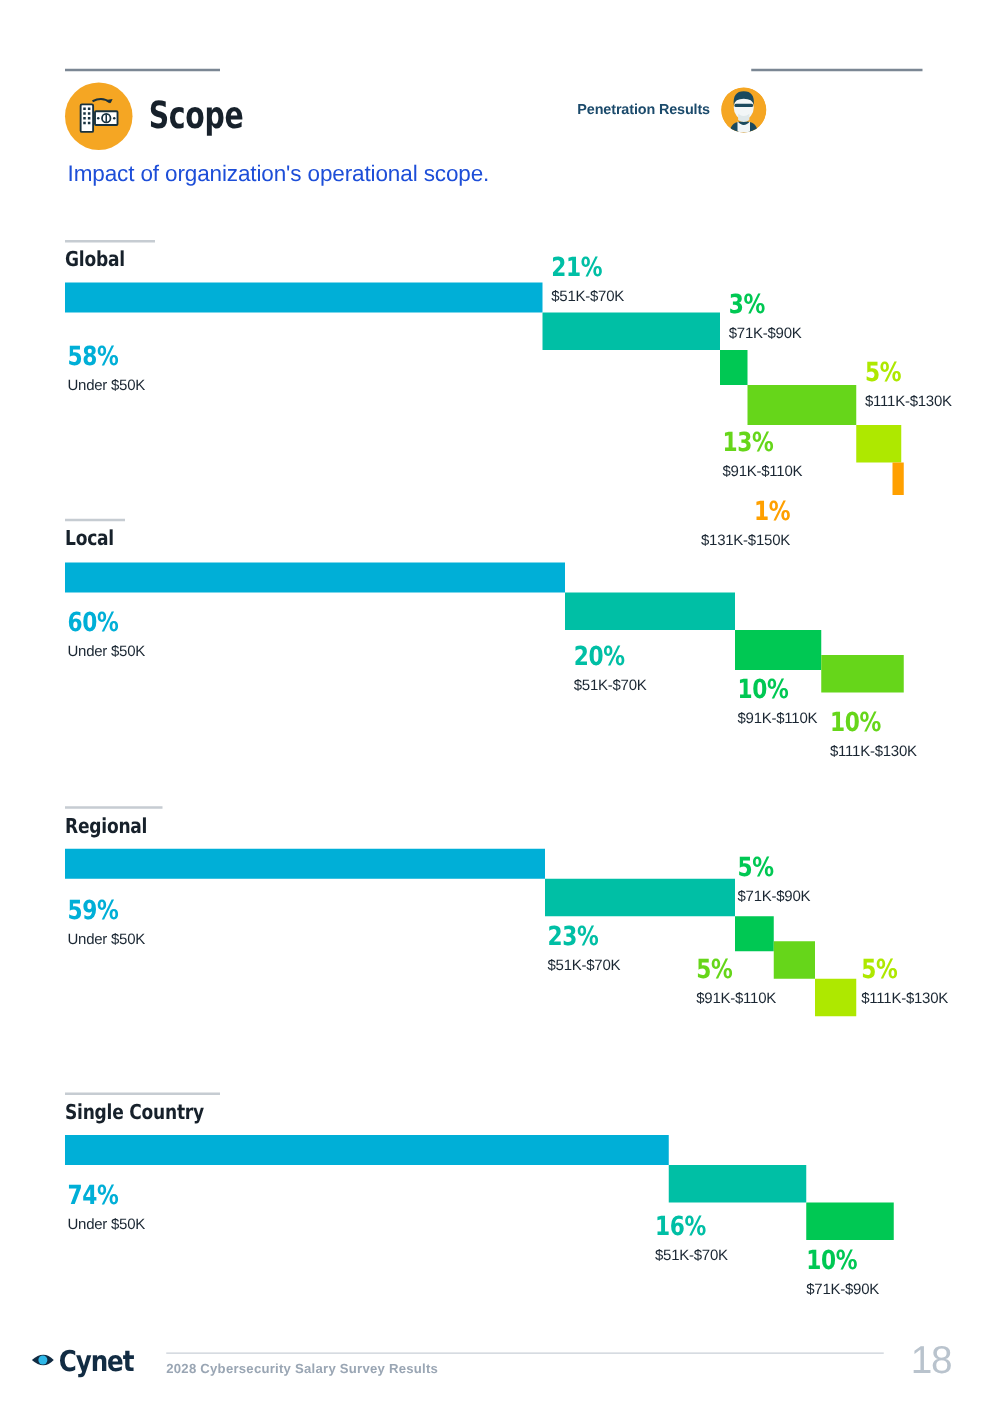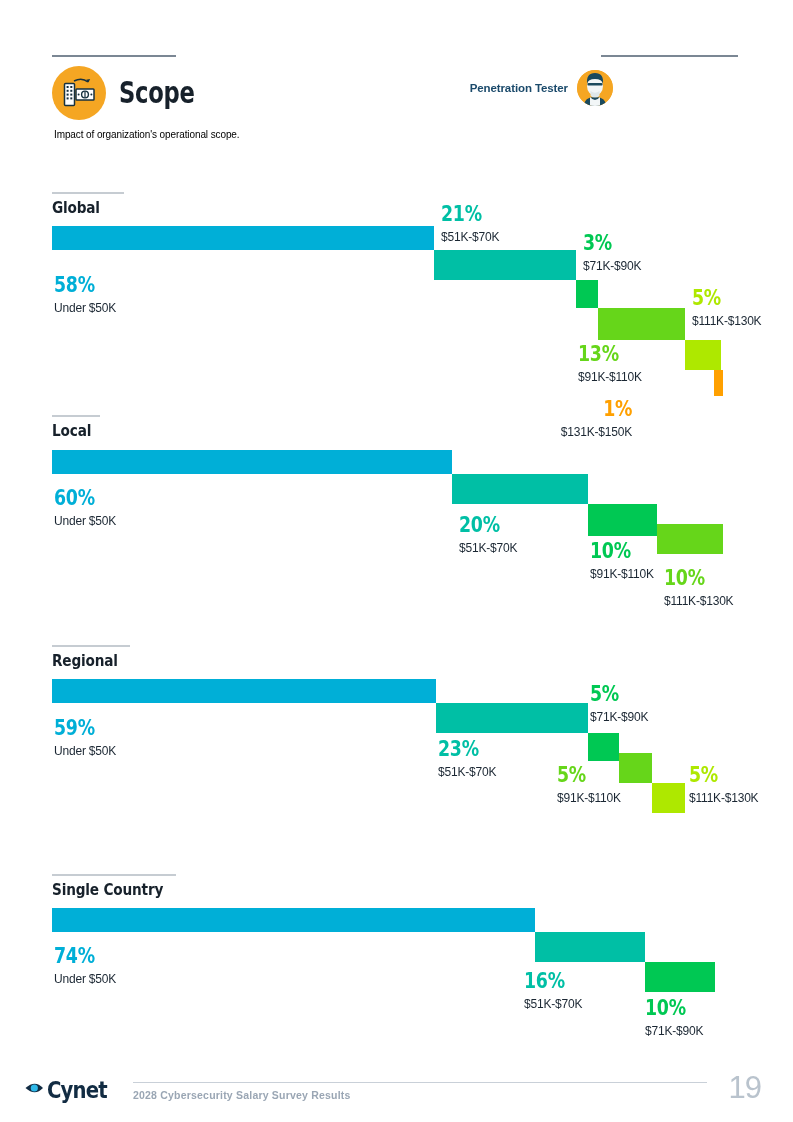--- a/index.html
+++ b/index.html
@@ -21,21 +21,21 @@
   #rule-right{left:601px;top:55px;width:137px;}
 
   .title-row{position:absolute;left:52px;top:66px;display:flex;align-items:center;gap:13px;}
   .scope-icon{width:54px;height:54px;border-radius:50%;background:#F5A623;
     display:flex;align-items:center;justify-content:center;flex:none;}
   .page-title{
     font-family:"DejaVu Sans Condensed","Liberation Sans",sans-serif;
     font-weight:bold;font-size:30px;letter-spacing:-0.3px;color:#17212b;
     line-height:1;transform:scaleX(0.84);transform-origin:left center;
   }
-  .subtitle{position:absolute;left:54px;top:129px;font-size:10px;color:#000000;letter-spacing:-0.1px;}
+  .subtitle{position:absolute;left:54px;top:129px;font-size:18px;color:#1d4ed8;letter-spacing:-0.1px;}
 
   .role{position:absolute;right:52px;top:70px;display:flex;align-items:center;gap:9px;}
   .role-label{font-size:11.5px;color:#1b4a6b;font-weight:600;letter-spacing:-0.1px;}
   .role-avatar{width:36px;height:36px;border-radius:50%;background:#F5A623;flex:none;
     display:flex;align-items:flex-end;justify-content:center;overflow:hidden;}
   .sec-rule{position:absolute;left:52px;height:2px;background:#c6ccd2;top:0;}
   .sec-title{position:absolute;left:52px;top:8px;
     font-family:"DejaVu Sans Condensed","Liberation Sans",sans-serif;
     font-weight:bold;font-size:16.5px;color:#17212b;letter-spacing:-0.2px;
     transform:scaleX(0.92);transform-origin:left center;white-space:nowrap;}
@@ -89,21 +89,21 @@
         <path d="M24 15.6 v5.8" stroke="#17313f" stroke-width="1.2"></path>
         <circle cx="17.6" cy="18.5" r="1" fill="#17313f"></circle>
         <circle cx="30.4" cy="18.5" r="1" fill="#17313f"></circle>
       </svg>
     </div>
     <div class="page-title">Scope</div>
   </div>
   <div class="subtitle">Impact of organization's operational scope.</div>
 
   <div class="role">
-    <span class="role-label">Penetration Tester</span>
+    <span class="role-label">Penetration Results</span>
     <span class="role-avatar">
       <svg width="36" height="36" viewBox="0 0 36 36" aria-hidden="true">
         <circle cx="18" cy="18" r="18" fill="#F5A623"></circle>
         <path d="M7 36 q0 -9 11 -9 q11 0 11 9 z" fill="#1b4a5e"></path>
         <path d="M13 27 q5 6 10 0 l0 9 l-10 0 z" fill="#f2f6f7"></path>
         <ellipse cx="18" cy="16" rx="8" ry="9.5" fill="#f2f6f7"></ellipse>
         <path d="M10 14 q-1 -11 8 -11 q9 0 8 11 q-1 -5 -8 -5 q-7 0 -8 5 z" fill="#1b4a5e"></path>
         <rect x="10.5" y="13" width="15" height="2.6" rx="1.2" fill="#1b4a5e"></rect>
         <path d="M13.5 21 q4.5 3.5 9 0 l0 5 q-4.5 3 -9 0 z" fill="#dfe8ea"></path>
       </svg>
@@ -216,16 +216,16 @@
       <span>
         <svg width="22" height="20" viewBox="0 0 22 20" aria-hidden="true">
           <path d="M21 10 q-8 -8.5 -17.5 0 q9.5 8.5 17.5 0 z" fill="#122c43"></path>
           <circle cx="12.3" cy="10" r="3.6" fill="#2fb8e8"></circle>
         </svg>
       </span>
       <span class="foot-logo-txt">Cynet</span>
     </div>
     <div class="foot-rule"></div>
     <div class="foot-txt">2028 Cybersecurity Salary Survey Results</div>
-    <div class="page-num">19</div>
+    <div class="page-num">18</div>
   </div>
 
 </div>
 
 </body></html>

